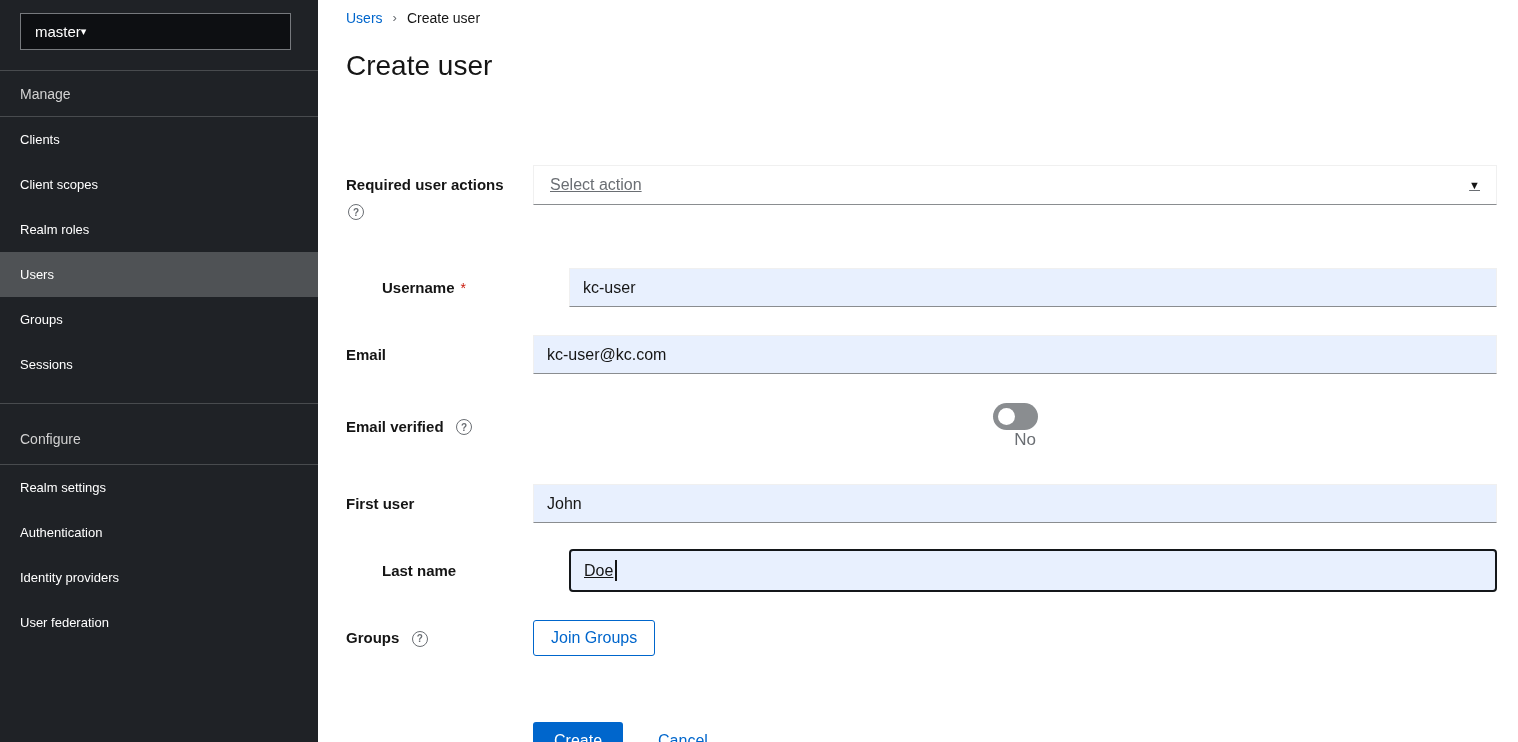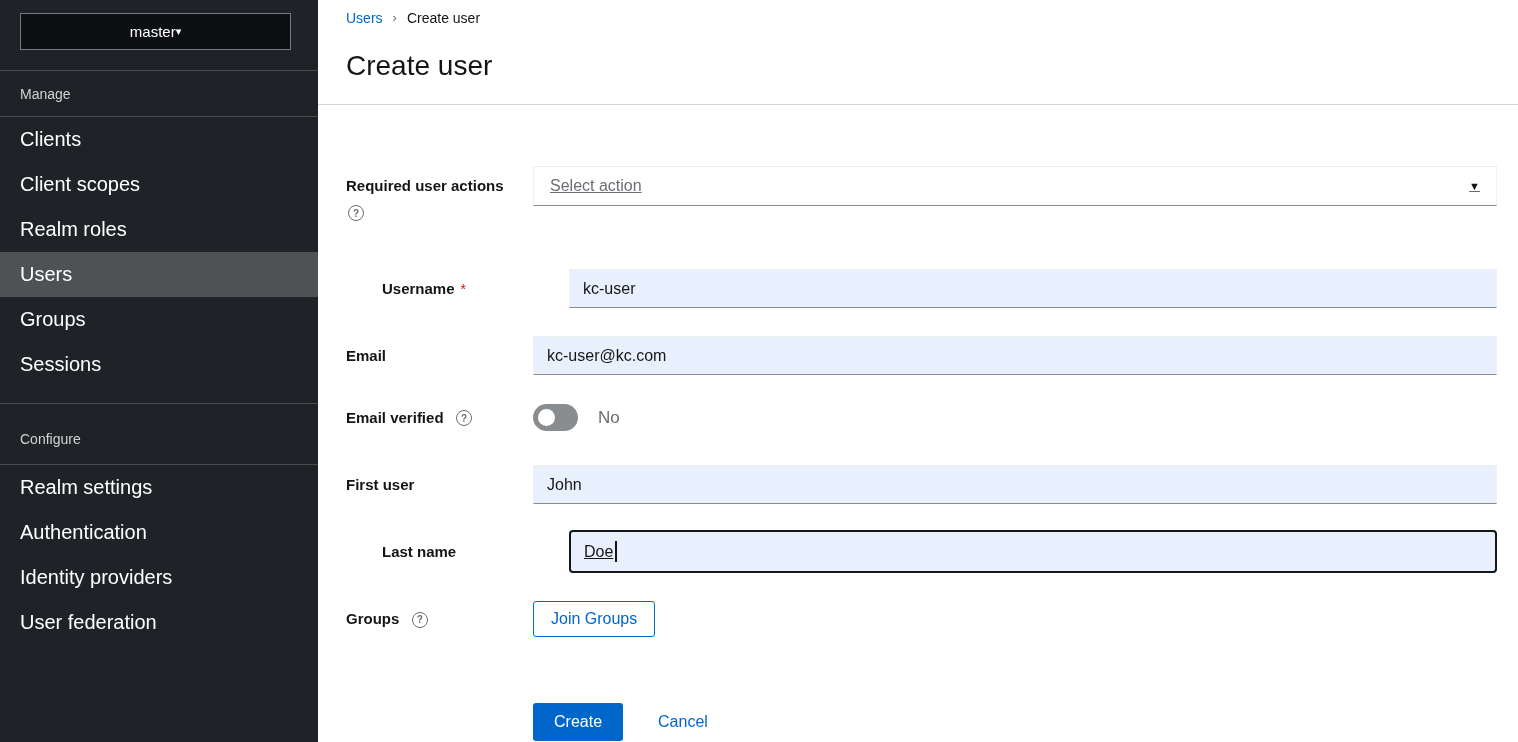--- a/index.html
+++ b/index.html
@@ -2,33 +2,33 @@
 <html><head>
 <meta charset="utf-8">
 <style>
   * { margin:0; padding:0; box-sizing:border-box; }
   html,body { width:1518px; height:742px; overflow:hidden; }
   body { font-family:"Liberation Sans","DejaVu Sans",sans-serif; background:#ffffff; color:#151515; }
   .app { display:flex; width:1518px; height:742px; }
 
   
   .sidebar { width:318px; flex-shrink:0; background:#1f2226; height:742px; }
-  .realm-select { display:flex; justify-content:center; align-items:center;
+  .realm-select { display:flex; justify-content:flex-start; align-items:center;
     width:271px; height:37px; margin:13px 20px 0 20px; padding:0 14px;
     background:#0d0f12; border:1px solid #76797d; color:#ffffff; font-size:15px;
     font-family:inherit; cursor:pointer; }
   .realm-caret { font-size:11px; color:#ffffff; }
   .nav-divider { height:1px; background:#484b4e; }
   .nav-divider.top { margin-top:20px; }
   .nav-section-title { color:#d2d2d2; font-size:14px; padding:15px 14px 14px 20px; }
   .nav-section-title.configure { padding:27px 0 17px 20px; }
   .nav-spacer { height:16px; }
   .nav-list { list-style:none; }
   .nav-item { height:45px; display:flex; align-items:center; padding-left:20px;
-    color:#ffffff; font-size:20px; cursor:pointer; }
+    color:#ffffff; font-size:13px; cursor:pointer; }
   .nav-item.selected { background:#4f5255; }
 
   
   .main { flex:1; display:flex; flex-direction:column; background:#ffffff; }
   .page-header { padding:9px 0 0 28px; }
   .breadcrumb { display:flex; align-items:center; font-size:14px; height:17px; }
   .breadcrumb a { color:#0066cc; text-decoration:none; cursor:pointer; }
   .breadcrumb .sep { color:#6a6e73; font-size:13px; margin:0 10px; }
   .breadcrumb .current { color:#151515; }
   .page-title { margin-top:25px; font-size:28px; font-weight:500; color:#151515; height:30px; line-height:30px; }
@@ -53,21 +53,21 @@
     font-size:16px; color:#6a6e73; cursor:pointer;text-decoration:underline; }
   .pf-select .select-caret { color:#151515; font-size:11px; }
 
   .text-input { display:block; width:100%; height:39px; background:#e8f0fe;
     border:1px solid #f0f0f0; border-bottom:1px solid #8a8d90;
     padding:0 13px; font-size:16px; color:#151515; font-family:inherit; outline:none; }
   .input-wrap { position:relative;text-decoration:underline; }
   .text-input.focused { height:43px; border:2px solid #14171a; border-radius:4px; }
   .text-caret { position:absolute; left:46px; top:11px; width:1.5px; height:21px; background:#151515; }
 
-  .toggle-row-inner { display:flex; align-items:center; }
+  .toggle-row-inner { display:flex; align-items:center;flex-direction:column; }
   .toggle { width:45px; height:27px; border-radius:14px; background:#8a8d90; position:relative; cursor:pointer; }
   .toggle-knob { position:absolute; left:5px; top:5px; width:17px; height:17px; border-radius:50%; background:#ffffff; }
   .toggle-state { margin-left:20px; font-size:17px; color:#6a6e73; }
 
   .btn-secondary { height:36px; padding:0 17px; background:#ffffff; border:1px solid #0066cc;
     border-radius:3px; color:#0066cc; font-size:16px; font-family:inherit; cursor:pointer; }
   .btn-primary { height:38px; padding:0 21px; background:#0066cc; border:none;
     border-radius:3px; color:#ffffff; font-size:16px; font-family:inherit; cursor:pointer; }
   .link-cancel { margin-left:35px; color:#0066cc; font-size:16px; text-decoration:none; cursor:pointer; }
 

